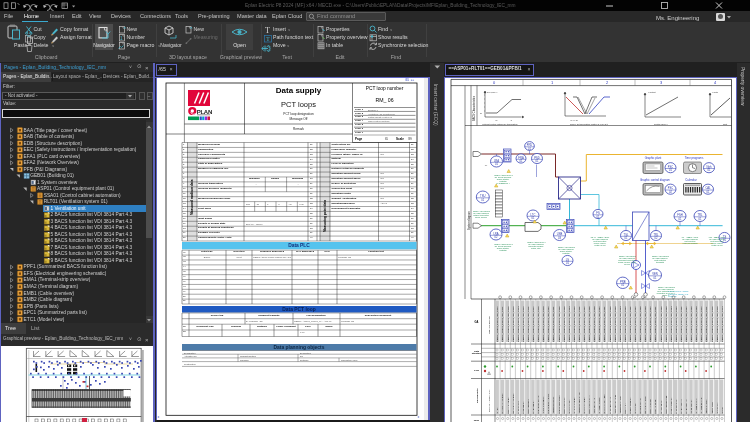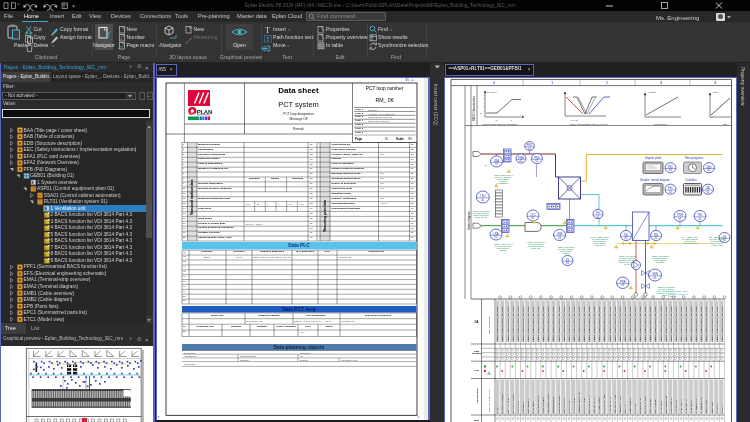--- a/index.html
+++ b/index.html
@@ -712,22 +712,22 @@
     <line x1="182" y1="354.2" x2="416.5" y2="354.2" stroke="#333" stroke-width="0.4"></line>
     <line x1="182" y1="357.9" x2="416.5" y2="357.9" stroke="#333" stroke-width="0.4"></line>
     <line x1="182" y1="361.6" x2="416.5" y2="361.6" stroke="#333" stroke-width="0.4"></line>
     <line x1="182" y1="366.4" x2="416.5" y2="366.4" stroke="#333" stroke-width="0.4"></line>
     <line x1="238" y1="354.2" x2="238" y2="361.6" stroke="#333" stroke-width="0.4"></line>
     <line x1="298" y1="354.2" x2="298" y2="361.6" stroke="#333" stroke-width="0.4"></line>
     <line x1="339" y1="357.9" x2="339" y2="361.6" stroke="#333" stroke-width="0.4"></line>
   </svg>
 <div style="position:absolute;left:156.5px;top:420px;width:273px;height:2px;background:#1b1b1b;"></div>
 <div style="position:absolute;left:405px;top:79px;font-size:3px;line-height:3px;color:#3a50c0;font-weight:normal;white-space:nowrap;">/65_=+</div>
-<div style="position:absolute;left:238.5px;top:87px;width:120px;text-align:center;font-size:8px;line-height:8px;color:#000;font-weight:bold;white-space:nowrap;">Data sheet</div>
-<div style="position:absolute;left:238.5px;top:101px;width:120px;text-align:center;font-size:7.5px;line-height:7.5px;color:#111;font-weight:normal;white-space:nowrap;">PCT system</div>
+<div style="position:absolute;left:238.5px;top:87px;width:120px;text-align:center;font-size:8px;line-height:8px;color:#000;font-weight:bold;white-space:nowrap;">Data supply</div>
+<div style="position:absolute;left:238.5px;top:101px;width:120px;text-align:center;font-size:7.5px;line-height:7.5px;color:#111;font-weight:normal;white-space:nowrap;">PCT loops</div>
 <div style="position:absolute;left:238.5px;top:112.5px;width:120px;text-align:center;font-size:3.2px;line-height:3.2px;color:#222;font-weight:normal;white-space:nowrap;">PCT loop designation</div>
 <div style="position:absolute;left:238.5px;top:118px;width:120px;text-align:center;font-size:3.2px;line-height:3.2px;color:#222;font-weight:normal;white-space:nowrap;">Message Off</div>
 <div style="position:absolute;left:238.5px;top:128px;width:120px;text-align:center;font-size:3.2px;line-height:3.2px;color:#222;font-weight:normal;white-space:nowrap;">Remark</div>
 <div style="position:absolute;left:324.5px;top:86.5px;width:120px;text-align:center;font-size:4.8px;line-height:4.8px;color:#000;font-weight:normal;white-space:nowrap;">PCT loop number</div>
 <div style="position:absolute;left:324.5px;top:97.5px;width:120px;text-align:center;font-size:5.2px;line-height:5.2px;color:#000;font-weight:normal;white-space:nowrap;">RM_ 06</div>
 <div style="position:absolute;left:355px;top:108.6px;font-size:2.4px;line-height:2.4px;color:#000;font-weight:bold;white-space:nowrap;">Level 1</div>
 <div style="position:absolute;left:368px;top:108.6px;font-size:2.2px;line-height:2.2px;color:#555;font-weight:normal;white-space:nowrap;">Building 1</div>
 <div style="position:absolute;left:355px;top:112.53px;font-size:2.4px;line-height:2.4px;color:#000;font-weight:bold;white-space:nowrap;">Level 2</div>
 <div style="position:absolute;left:368px;top:112.53px;font-size:2.2px;line-height:2.2px;color:#555;font-weight:normal;white-space:nowrap;">Ventilation / air conditioning</div>
 <div style="position:absolute;left:355px;top:116.46px;font-size:2.4px;line-height:2.4px;color:#000;font-weight:bold;white-space:nowrap;">Level 3</div>

